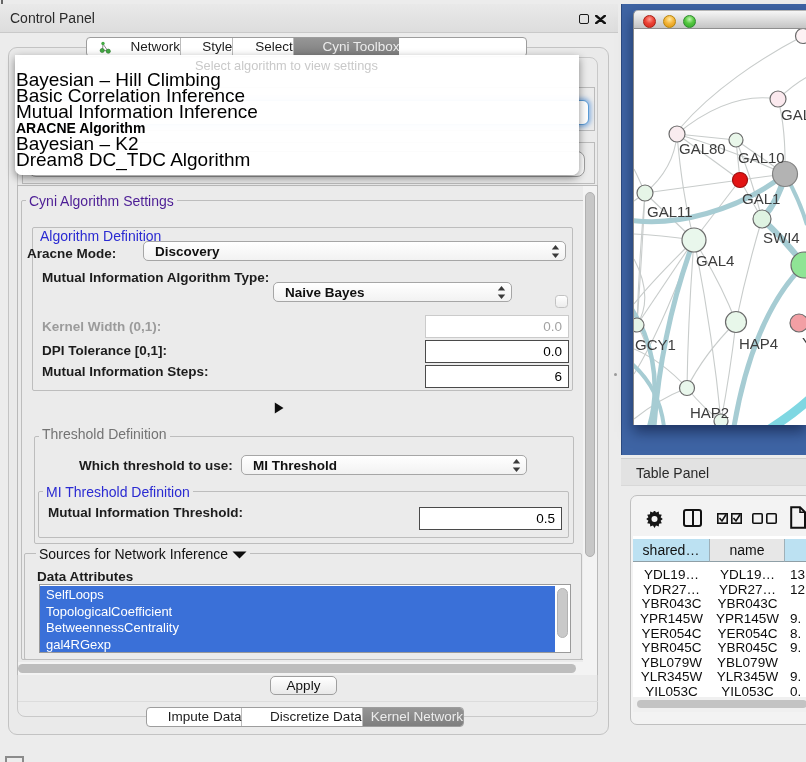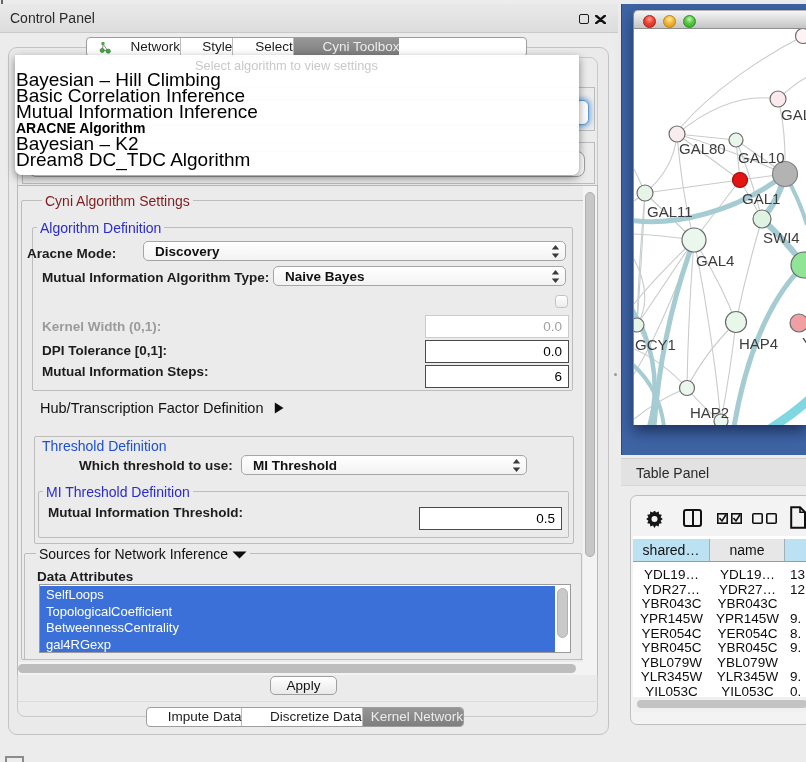--- a/index.html
+++ b/index.html
@@ -48,61 +48,60 @@
 </div>
 
 <div class="abs" style="left:22px;top:87px;width:573px;height:44px;border:1px solid #bbbbbb;box-sizing:border-box;"></div>
 <div class="abs" style="left:28px;top:100px;width:561px;height:25px;border:1.5px solid #5b9bd5;border-radius:6px;background:#fff;box-shadow:0 0 4px 1.5px rgba(90,150,220,.65);box-sizing:border-box;"></div>
 <div class="abs" style="left:22px;top:142px;width:573px;height:42px;border:1px solid #bbbbbb;box-sizing:border-box;"></div>
 <div class="abs" style="left:28px;top:151px;width:557px;height:26px;border:1px solid #a0a0a0;border-radius:8px;background:#fff;box-sizing:border-box;"></div>
 
 <div class="abs" style="left:17px;top:185px;width:581px;height:490px;border:1px solid #b9b9b9;background:#ebebeb;box-sizing:border-box;"></div>
 
 <div class="tbox" style="left:21px;top:200px;width:566px;height:460px;"></div>
-<div class="tlab" style="left:42px;top:193px;color:#7f1d1d;">Cyni Algorithm Settings</div>
+<div class="tlab" style="left:26px;top:193px;color:#4c1d95;">Cyni Algorithm Settings</div>
 
 <div class="tbox" style="left:32px;top:227px;width:541px;height:164px;"></div>
-<div class="tlab" style="left:37px;top:220px;color:#2a2ad2;">Algorithm Definition</div>
+<div class="tlab" style="left:37px;top:228px;color:#2a2ad2;">Algorithm Definition</div>
 
 <div class="lbl" style="left:27px;top:246px;">Aracne Mode:</div>
 <div class="combo" style="left:143px;top:241px;width:423px;">
       <span class="ct">Discovery</span>
   <svg class="arr" viewBox="0 0 9 13">
         <path d="M4.5 0 L8.2 4.6 H0.8 Z" fill="#3a3a3a"></path>
         <path d="M4.5 13 L8.2 8.4 H0.8 Z" fill="#3a3a3a"></path>
       </svg>
     </div>
 
 <div class="lbl" style="left:42px;top:270px;">Mutual Information Algorithm Type:</div>
-<div class="combo" style="left:273px;top:266px;width:293px;text-align:right;">
+<div class="combo" style="left:273px;top:282px;width:239px;text-align:right;">
       <span class="ct">Naive Bayes</span>
   <svg class="arr" viewBox="0 0 9 13">
         <path d="M4.5 0 L8.2 4.6 H0.8 Z" fill="#3a3a3a"></path>
         <path d="M4.5 13 L8.2 8.4 H0.8 Z" fill="#3a3a3a"></path>
       </svg>
     </div>
 
 <div class="abs" style="left:555px;top:295px;width:13px;height:13px;border:1px solid #c2c2c2;border-radius:3.5px;background:linear-gradient(#ffffff,#ececec);box-sizing:border-box;"></div>
 
 <div class="lbl lblgray" style="left:42px;top:319px;">Kernel Width (0,1):</div>
 <div class="fld" style="left:425px;top:315px;width:144px;height:23px;border:1px solid #cbcbcb;color:#a3a3a3;line-height:21px;padding-right:6px;">0.0</div>
 
 <div class="lbl" style="left:42px;top:343px;">DPI Tolerance [0,1]:</div>
 <div class="fld" style="left:425px;top:340px;width:144px;height:23px;border:1px solid #4a4a4a;color:#000;line-height:21px;padding-right:6px;">0.0</div>
 
 <div class="lbl" style="left:42px;top:364px;">Mutual Information Steps:</div>
 <div class="fld" style="left:425px;top:365px;width:144px;height:23px;border:1px solid #4a4a4a;color:#000;line-height:21px;padding-right:6px;">6</div>
 
-<div class="abs" style="left:40px;top:400px;font-size:14.5px;color:#111;">Hub/Transcription Factor Definition</div>
 <svg class="abs" style="left:274px;top:402px" width="10" height="12" viewBox="0 0 10 12">
       <path d="M0.8 0.5 L9.5 6 L0.8 11.5 Z" fill="#0d0d0d"></path>
     </svg>
 
 <div class="tbox" style="left:34px;top:436px;width:540px;height:108px;"></div>
-<div class="tlab" style="left:39px;top:438px;color:#1d4ed8;">Threshold Definition</div>
+<div class="tlab" style="left:39px;top:426px;color:#737373;">Threshold Definition</div>
 
 <div class="lbl" style="left:79px;top:458px;">Which threshold to use:</div>
 <div class="combo" style="left:241px;top:455px;width:286px;">
       <span class="ct">MI Threshold</span>
   <svg class="arr" viewBox="0 0 9 13">
         <path d="M4.5 0 L8.2 4.6 H0.8 Z" fill="#3a3a3a"></path>
         <path d="M4.5 13 L8.2 8.4 H0.8 Z" fill="#3a3a3a"></path>
       </svg>
     </div>
 

